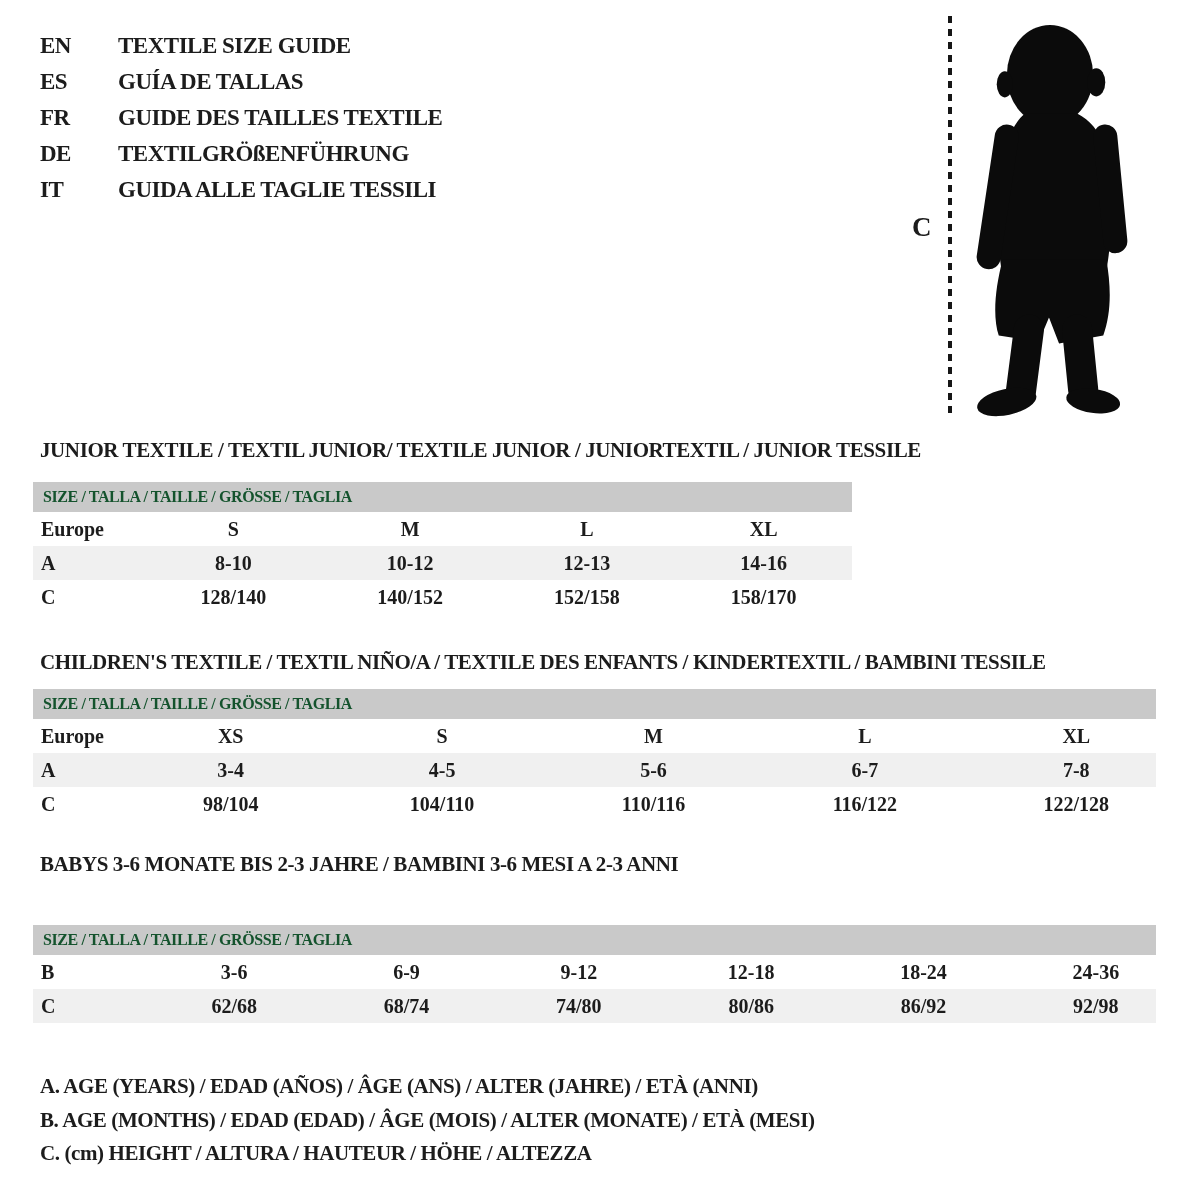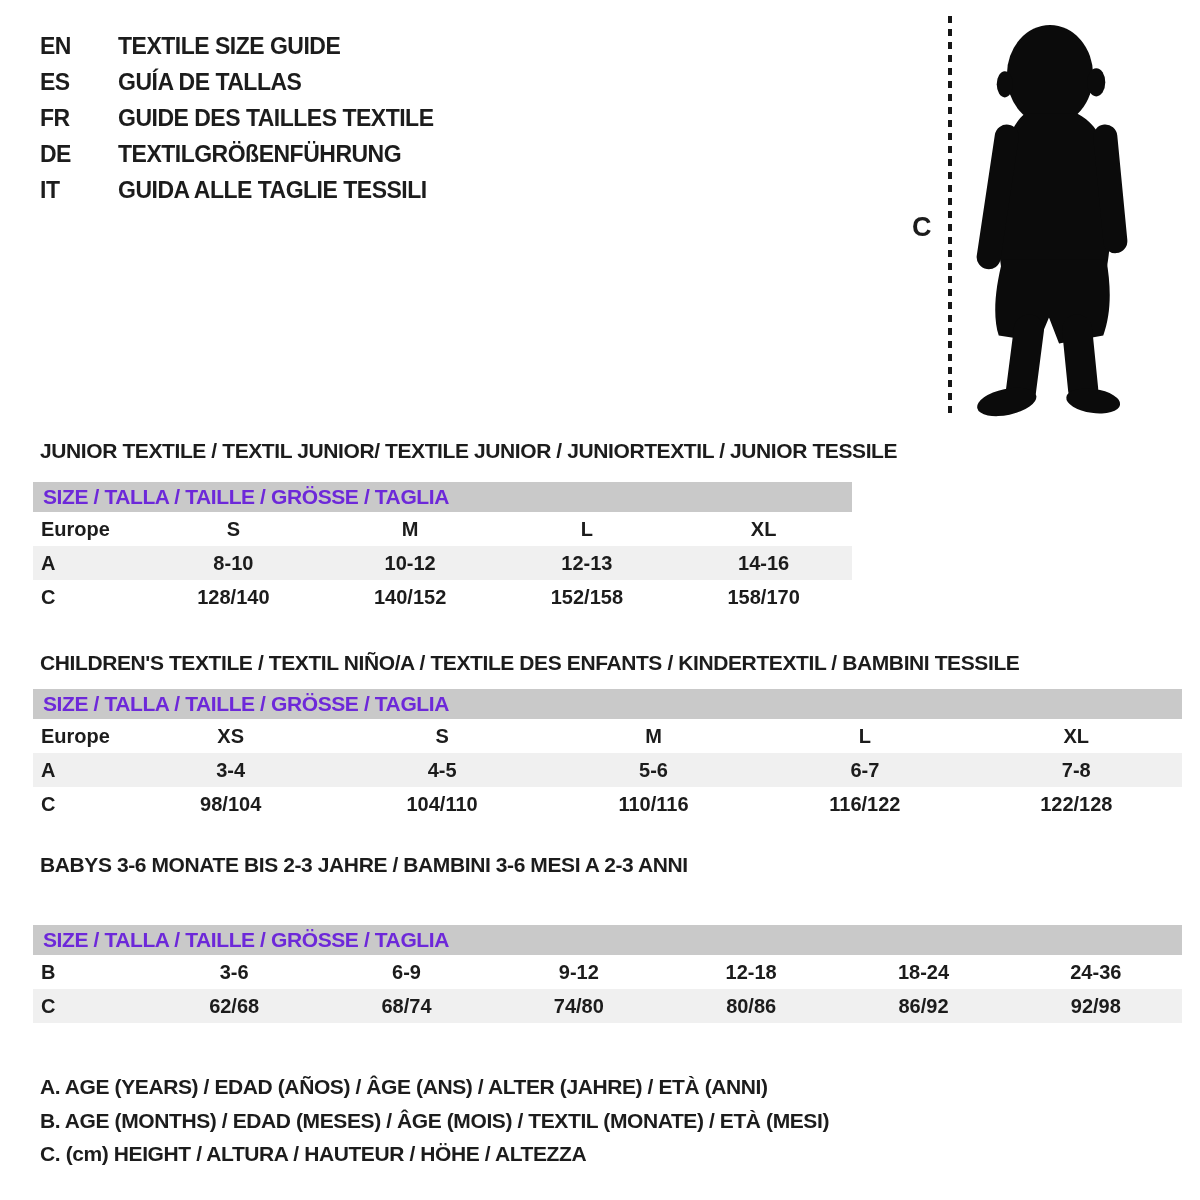--- a/index.html
+++ b/index.html
@@ -1,19 +1,19 @@
 <!DOCTYPE html>
 <html><head>
 <meta charset="utf-8">
 <style>
   html, body { margin:0; padding:0; background:#ffffff; }
   .page {
     position:relative; width:1156px; height:1200px; background:#ffffff;
-    font-family:Liberation Sans, sans-serif;
-    color:#1c1c1c; overflow:hidden;padding-left:36px;
+    font-family:Liberation Serif, serif;
+    color:#1c1c1c; overflow:hidden;
   }
 
   
   .langs { position:absolute; left:40px; top:28px; }
   .lrow { display:flex; height:36px; align-items:center; }
   .lcode { width:78px; font-size:23px; font-weight:700; letter-spacing:-0.5px; }
   .ltitle { font-size:23px; font-weight:700; letter-spacing:-0.5px; white-space:nowrap;text-align:center; }
 
   
   .dashline {
@@ -25,21 +25,21 @@
 
   
   .stitle {
     position:absolute; left:40px; font-size:21px; font-weight:700;
     letter-spacing:-0.4px; line-height:33px; white-space:nowrap;
   }
 
   
   .table { position:absolute; font-weight:700; }
   .thead {
-    height:30px; background:#c9c9c9; color:#6d28d9; font-size:21px;
+    height:30px; background:#c9c9c9; color:#14532d; font-size:16px;
     display:flex; align-items:center; padding-left:10px; box-sizing:border-box;
     letter-spacing:-0.4px;
   }
   .trow {
     display:grid; grid-template-columns:var(--gtc);
     height:34px; align-items:center; font-size:20px;
   }
   .trow.shaded { background:#f0f0f0; }
   .tlab { padding-left:8px; }
   .tcell { text-align:center; }
@@ -188,17 +188,17 @@
           <span class="tcell">74/80</span>
           <span class="tcell">80/86</span>
           <span class="tcell">86/92</span>
           <span class="tcell">92/98</span>
         </div>
       </div>
   </div>
 
   <div class="fnotes">
     <div>A. AGE (YEARS) / EDAD (AÑOS) / ÂGE (ANS) / ALTER (JAHRE) / ETÀ (ANNI)</div>
-    <div>B. AGE (MONTHS) / EDAD (MESES) / ÂGE (MOIS) / TEXTIL (MONATE) / ETÀ (MESI)</div>
+    <div>B. AGE (MONTHS) / EDAD (EDAD) / ÂGE (MOIS) / ALTER (MONATE) / ETÀ (MESI)</div>
     <div>C. (cm) HEIGHT / ALTURA / HAUTEUR / HÖHE / ALTEZZA</div>
   </div>
 
 </div>
 
 </body></html>

